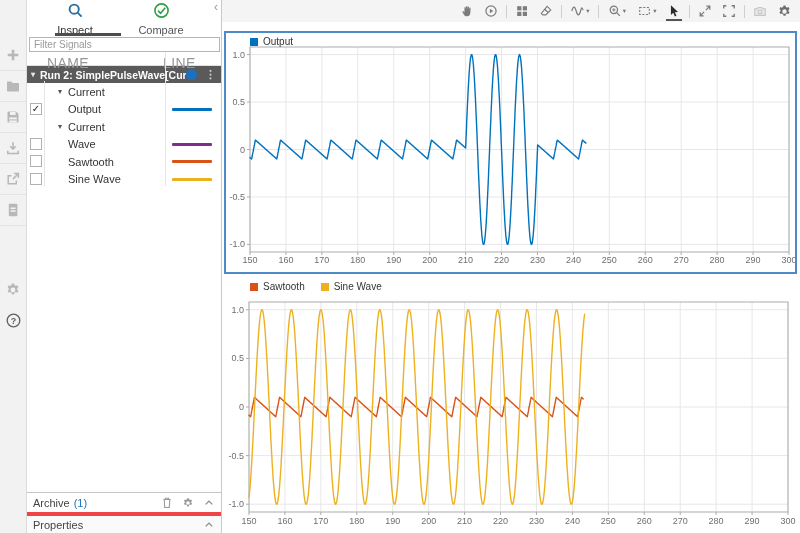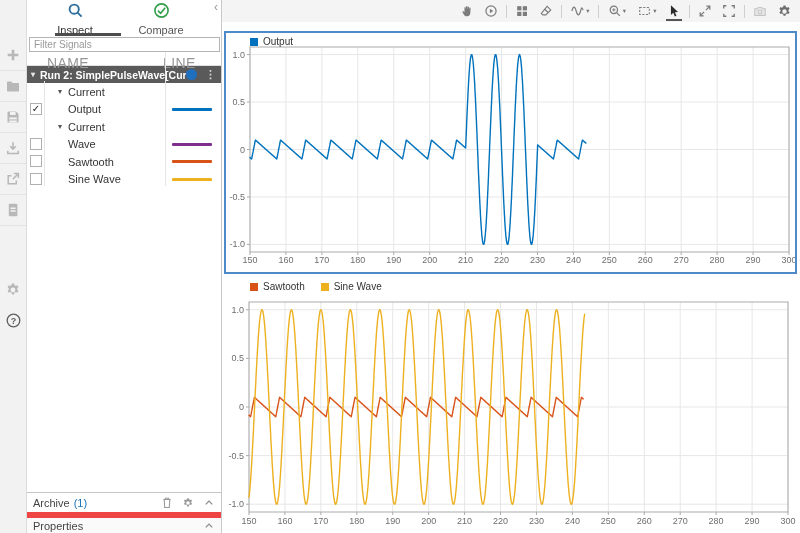--- a/index.html
+++ b/index.html
@@ -47,21 +47,21 @@
   .cb{ position:absolute; left:3px; top:2px; width:12px; height:12px; border:1px solid #b0b0b0;
        background:#fff; display:flex; align-items:center; justify-content:center; }
   .cb .check{ font-size:10px; color:#222; line-height:10px; }
   .swatch-line{ position:absolute; left:145px; top:7px; width:40px; height:3px; border-radius:1px;}
   .archive-row{ position:absolute; left:0; bottom:21px; width:100%; height:20px;
                 border-top:1px solid #c6c6c6; display:flex; align-items:center; padding:0 6px; font-size:11px; cursor:pointer;}
   .archive-row .alabel{ color:#444; }
   .archive-count{ margin-left:4px; }
   .archive-icons{ margin-left:auto; display:flex; align-items:center; gap:9px; }
   .props-row{ position:absolute; left:0; bottom:0; width:100%; height:21px;
-              border-top:6px solid #ef4444; display:flex; align-items:center; padding:0 6px; font-size:11px; color:#444; background:#fafafa; cursor:pointer;}
+              border-top:4px solid #ef4444; display:flex; align-items:center; padding:0 6px; font-size:11px; color:#444; background:#fafafa; cursor:pointer;}
   .props-row .chev{ margin-left:auto; }
   
   .main{ position:absolute; left:222px; top:0; width:578px; height:533px; background:#fff; }
   .toolbar{ height:22px; background:#f4f4f4; display:flex; align-items:center; justify-content:flex-end;
             padding-right:4px; }
   .tbtn{ position:relative; width:24px; height:20px; display:flex; align-items:center; justify-content:center;
          background:transparent; border:none; cursor:pointer; }
   .tbtn .caret{ font-size:6.5px; color:#777; margin-left:1px; }
   .tbtn.withcaret{ width:30px; }
   .tbtn.active::after{ content:""; position:absolute; left:4px; right:4px; bottom:0; height:2px; background:#555; }

